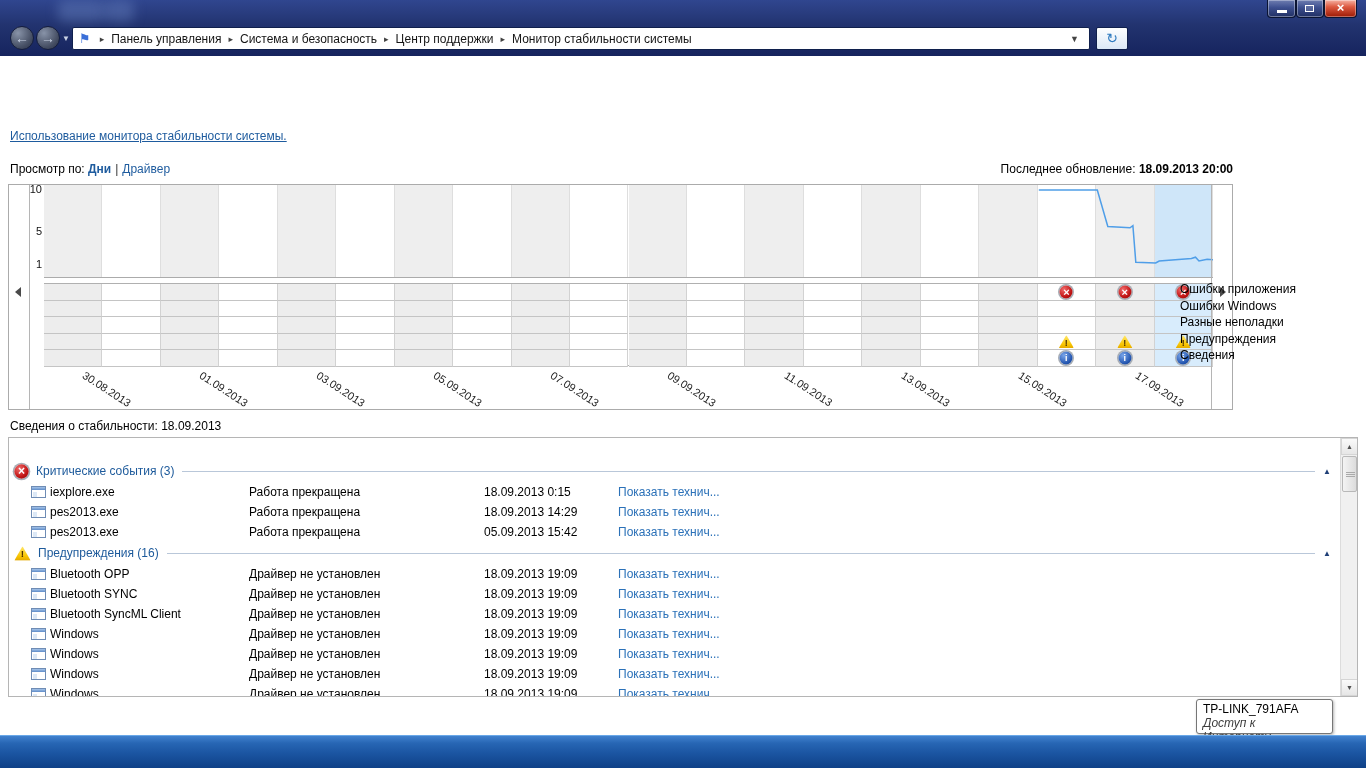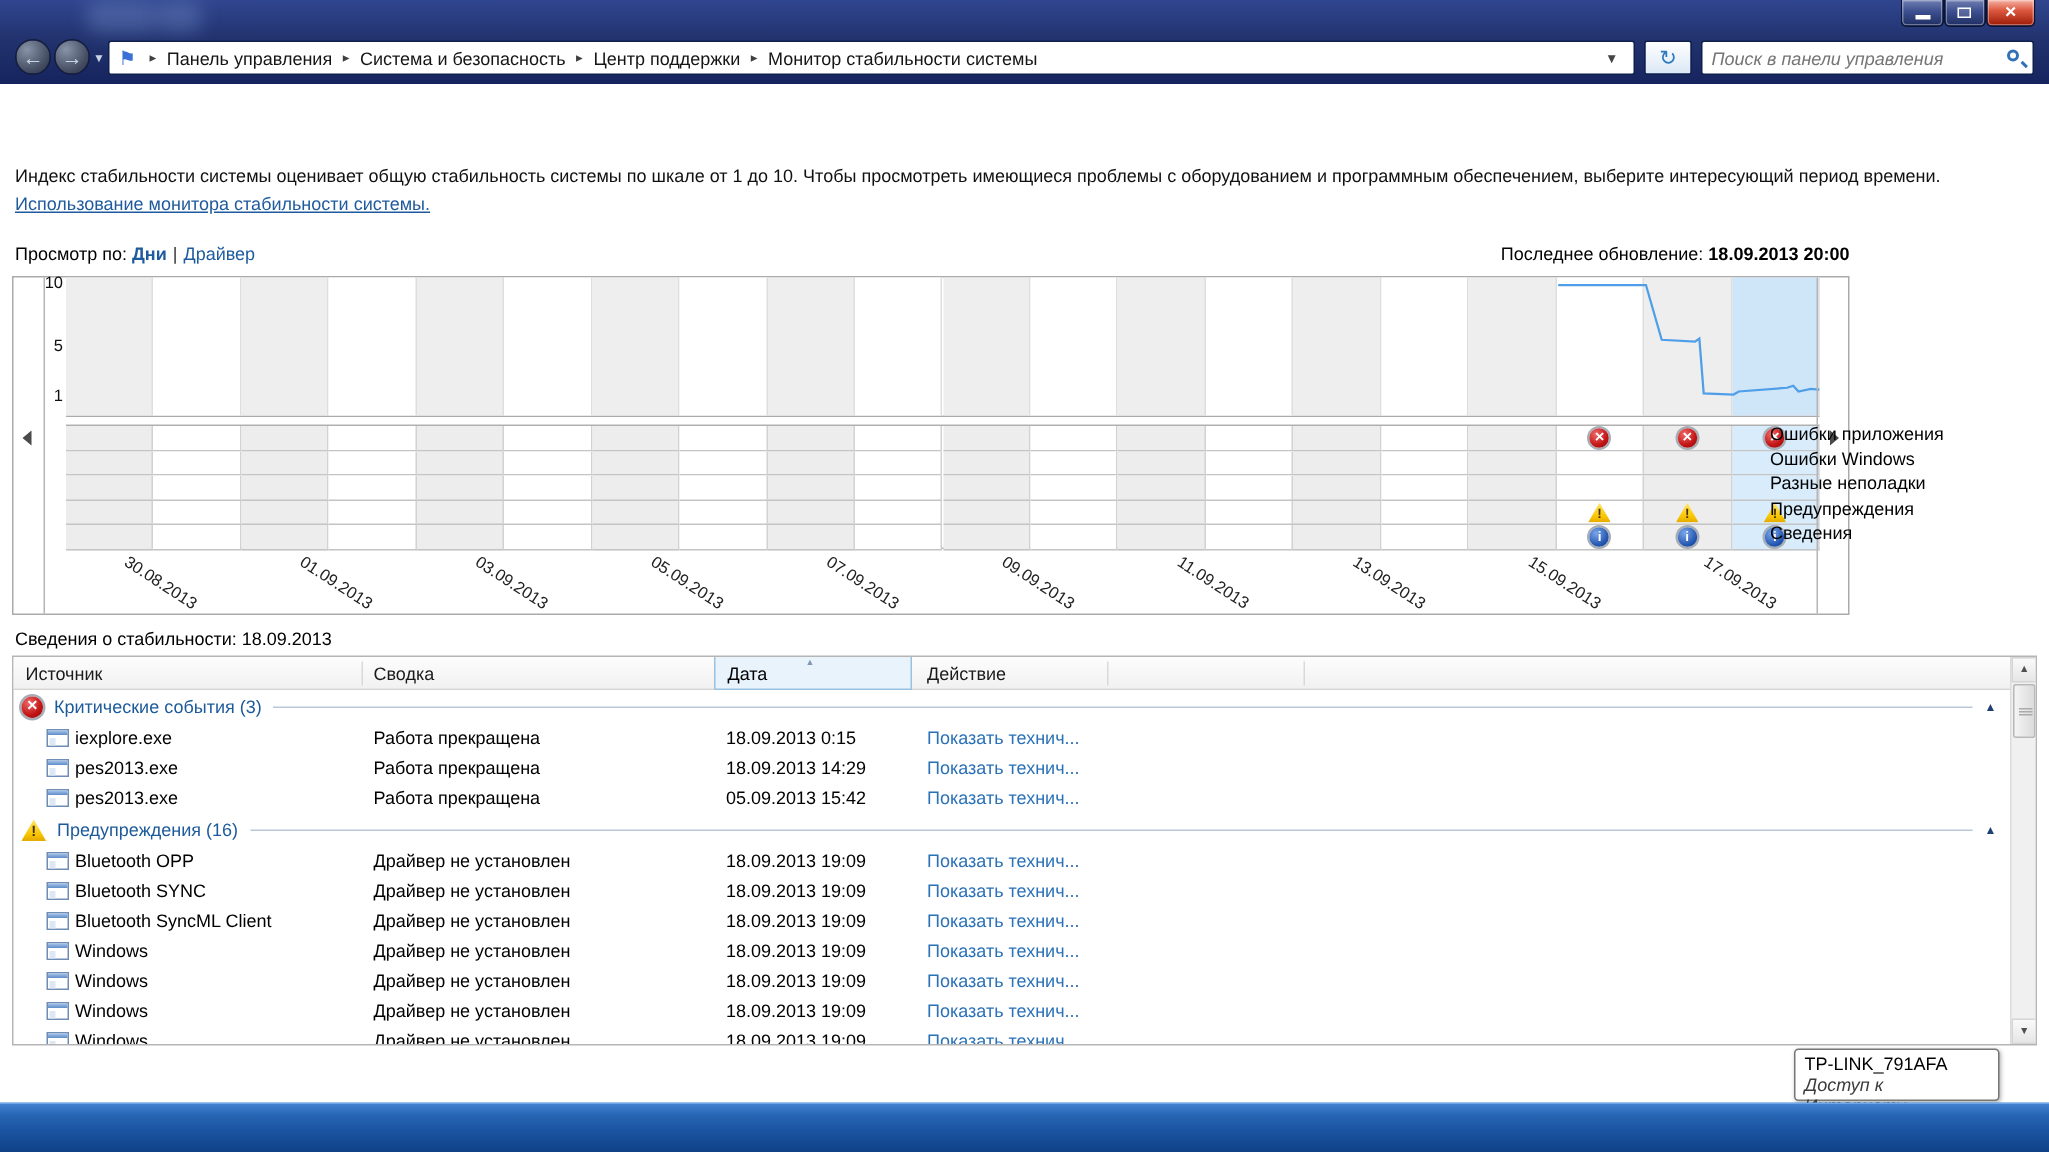--- a/index.html
+++ b/index.html
@@ -160,27 +160,22 @@
           <span class="crumb-sep">▸</span>
           <span class="crumb">Система и безопасность</span>
           <span class="crumb-sep">▸</span>
           <span class="crumb">Центр поддержки</span>
           <span class="crumb-sep">▸</span>
           <span class="crumb">Монитор стабильности системы</span>
         </span>
       <span id="addr-drop">▼</span>
     </div>
     <div id="refreshbtn">↻</div>
-    <div id="searchbox">
-      <input placeholder="Поиск в панели управления" style="">
-      <span id="mag"></span>
-    </div>
-  </div>
-
-  <div id="page-desc">Индекс стабильности системы оценивает общую стабильность системы по шкале от 1 до 10. Чтобы просмотреть имеющиеся проблемы с оборудованием и программным обеспечением, выберите интересующий период времени.</div>
+  </div>
+
   <a id="usage-link">Использование монитора стабильности системы.</a>
 
   <div id="viewrow">
     <span>Просмотр по:</span>
     <span id="viewopts"><span class="viewopt active">Дни</span><span class="viewsep">|</span><span class="viewopt">Драйвер</span></span>
   </div>
   <div id="lastupdate">
     <span>Последнее обновление:</span>
     <b>18.09.2013 20:00</b>
   </div>
@@ -359,32 +354,20 @@
   <div id="legend">
       <div class="legitem">Ошибки приложения</div>
       <div class="legitem">Ошибки Windows</div>
       <div class="legitem">Разные неполадки</div>
       <div class="legitem">Предупреждения</div>
       <div class="legitem">Сведения</div>
     </div>
 
   <div id="details-caption">Сведения о стабильности: 18.09.2013</div>
   <div id="dtable">
-    <div id="thead">
-      <span class="hcell" style="left:8px">Источник</span>
-      <span class="hcell" style="left:240px">Сводка</span>
-      <div id="hc-date">
-        <span>Дата</span>
-        <i id="sortarrow">▲</i>
-      </div>
-      <span class="hcell" style="left:609px">Действие</span>
-      <i class="hsep" style="left:232px"></i>
-      <i class="hsep" style="left:729px"></i>
-      <i class="hsep" style="left:860px"></i>
-    </div>
     <div id="tbody">
         <div class="tgroup">
           <span class="gic ic-err"></span>
           <span class="gtitle">Критические события (3)</span>
           <span class="gline"></span>
           <span class="gchev">▲</span>
         </div>
         <div class="trow">
           <span class="ic-app"></span>
           <span class="c-src">iexplore.exe</span>

